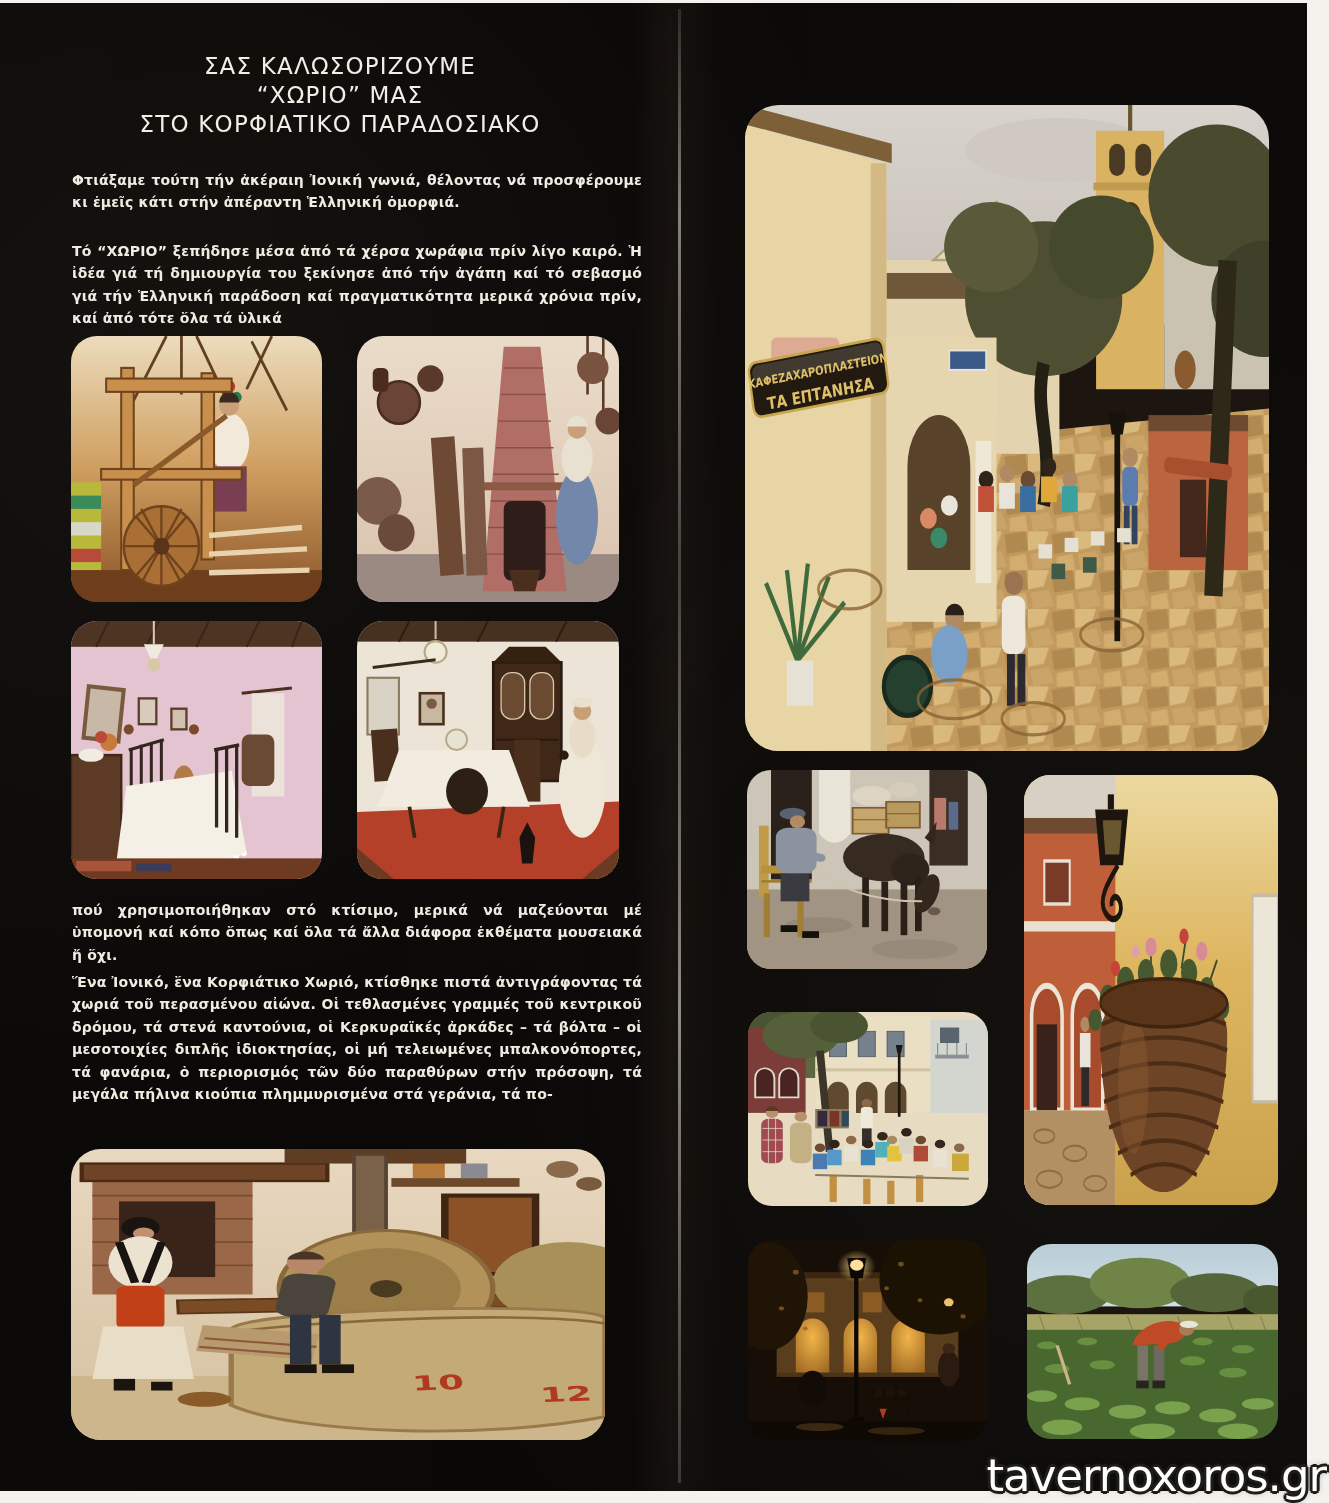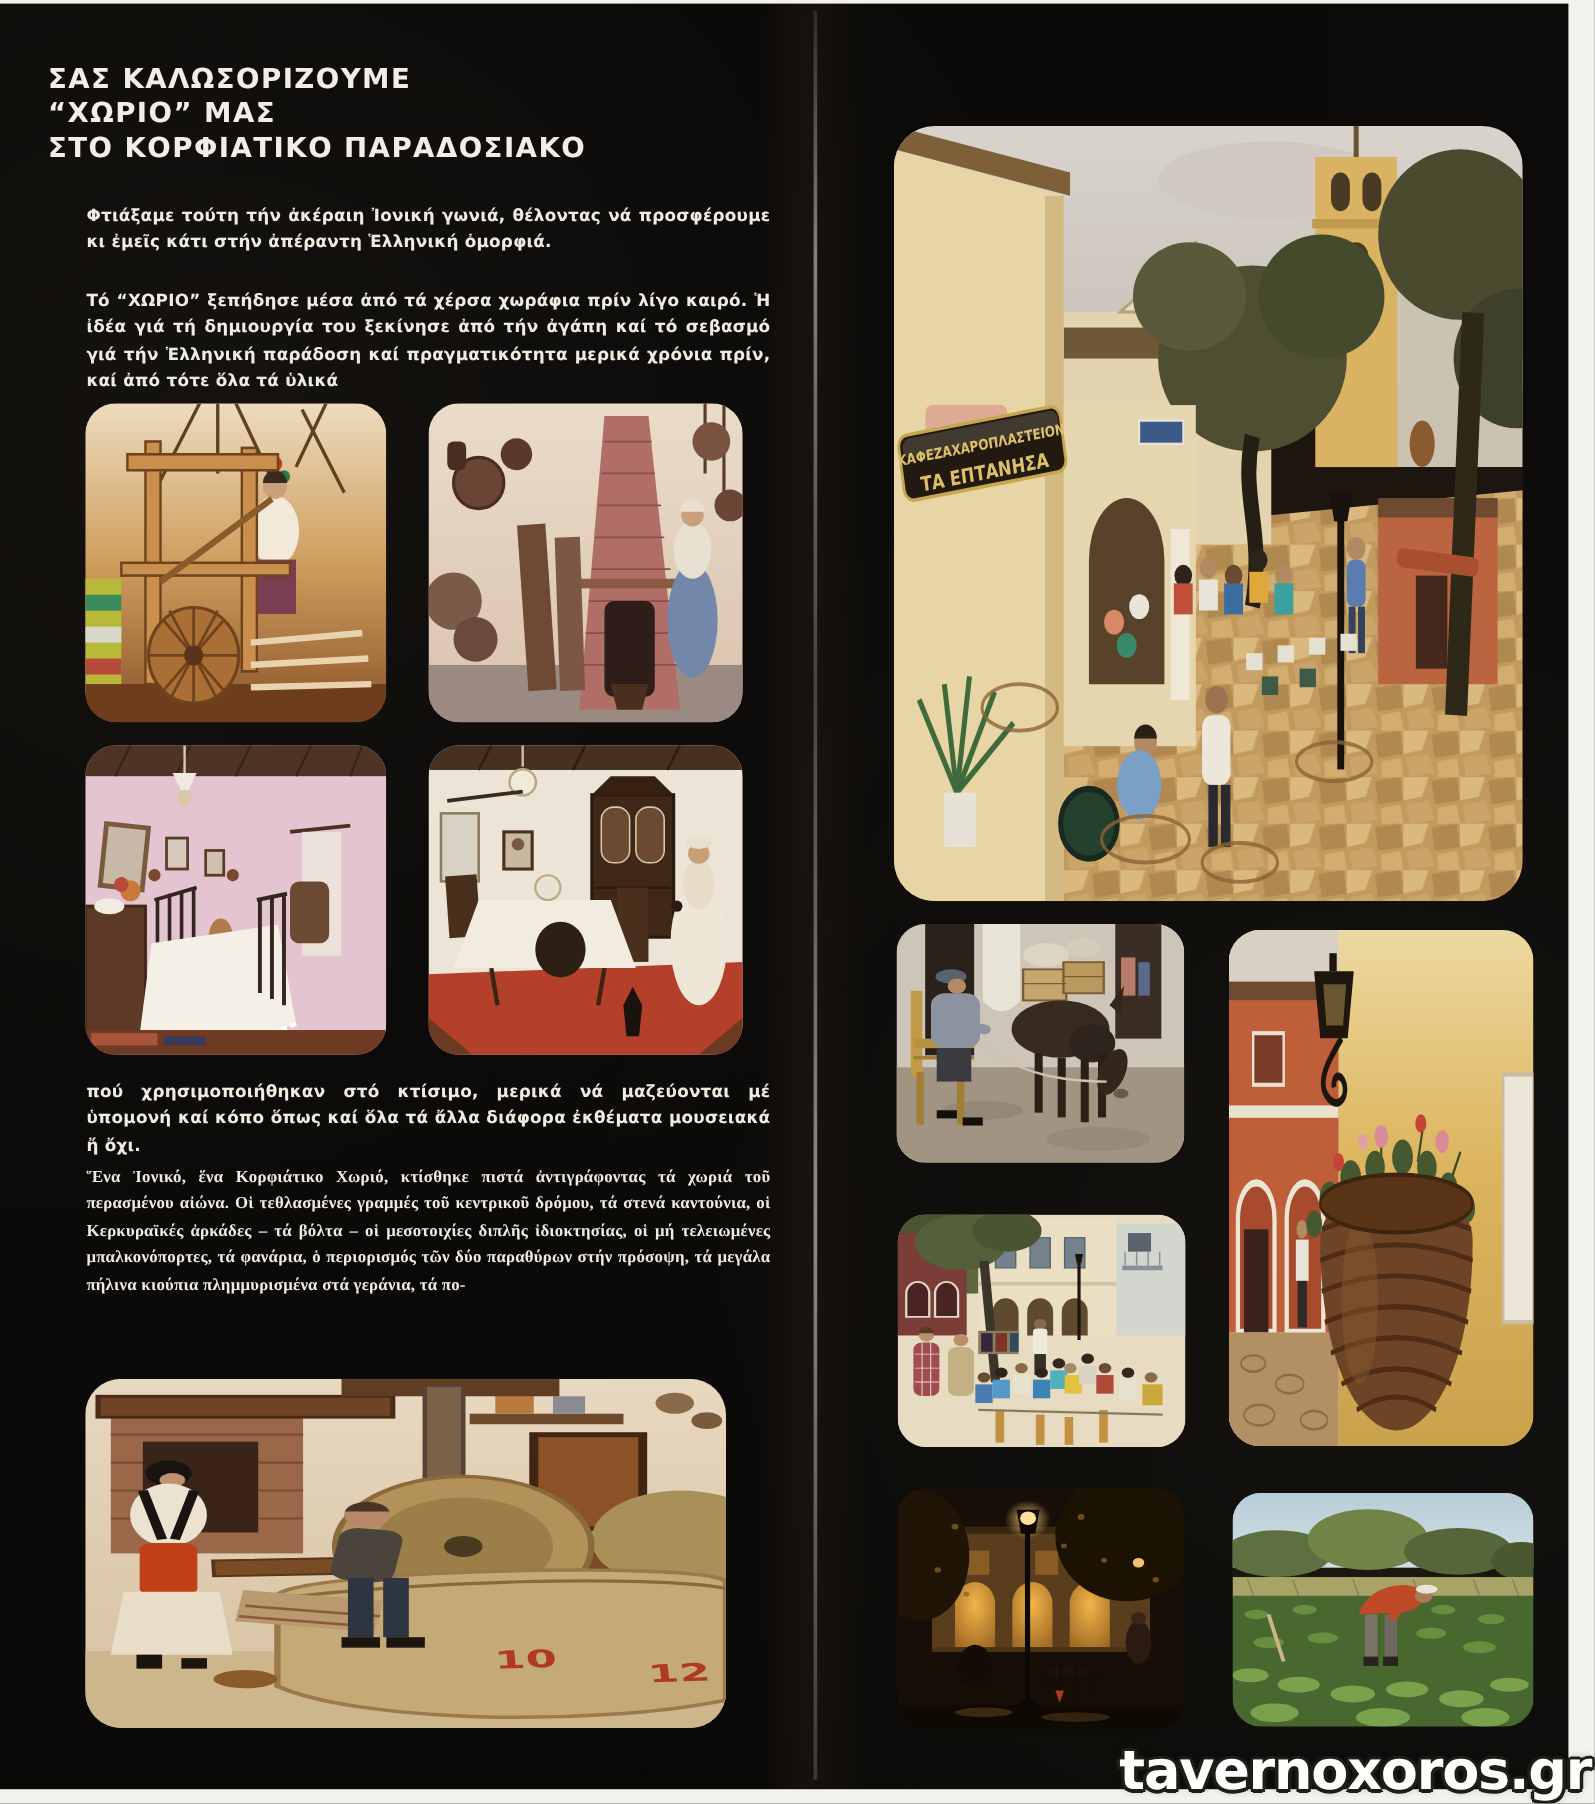--- a/index.html
+++ b/index.html
@@ -7,40 +7,40 @@
         font-family:"DejaVu Sans",sans-serif;}
   .brochure{position:absolute;left:0;top:3px;width:1307px;height:1488px;
      background:
        radial-gradient(circle at 15% 25%, rgba(255,240,220,0.04), transparent 45%),
        radial-gradient(circle at 85% 70%, rgba(255,240,220,0.03), transparent 50%),
        linear-gradient(90deg,#0c0a08 0%,#0a0807 48.5%,#14100d 51.3%,#0c0a08 55%,#0d0b09 100%);}
   .crease{position:absolute;left:678px;top:6px;bottom:8px;width:3px;
      background:linear-gradient(180deg,rgba(245,240,230,.12),rgba(245,240,230,.5) 14%,
        rgba(245,240,230,.22) 38%,rgba(245,240,230,.55) 68%,rgba(245,240,230,.18));
      filter:blur(.4px);}
-  .title{position:absolute;left:40px;top:49px;width:600px;text-align:left;
-     color:#f2eee5;font-weight:bold;font-size:23px;line-height:29px;letter-spacing:1.2px;}
+  .title{position:absolute;left:40px;top:49px;width:600px;text-align:center;
+     color:#f2eee5;font-weight:normal;font-size:23px;line-height:29px;letter-spacing:1.2px;}
   .para{position:absolute;left:72px;width:570px;color:#efece2;font-weight:bold;
      font-size:14px;line-height:22.4px;text-align:justify;letter-spacing:.2px;}
-  #p1{top:152px;} #p2{top:223px;} #p3{top:882px;} #p4{top:954px;font-family:Liberation Serif, serif;}
+  #p1{top:152px;} #p2{top:223px;} #p3{top:882px;} #p4{top:954px;}
   .photo{position:absolute;overflow:hidden;background:#1c1510;border-radius:26px;}
   .photo svg{display:block;width:100%;height:100%;}
   #ph-loom{left:71px;top:333px;width:251px;height:266px;}
   #ph-fire{left:357px;top:333px;width:262px;height:266px;}
   #ph-bed{left:71px;top:618px;width:251px;height:258px;}
   #ph-dine{left:357px;top:618px;width:262px;height:258px;}
   #ph-press{left:71px;top:1146px;width:534px;height:291px;border-radius:30px;}
   #ph-square{left:745px;top:102px;width:524px;height:646px;border-radius:34px;}
   #ph-donkey{left:747px;top:767px;width:240px;height:199px;border-radius:24px;}
   #ph-pot{left:1024px;top:772px;width:254px;height:430px;}
   #ph-crowd{left:748px;top:1009px;width:240px;height:194px;border-radius:24px;}
   #ph-night{left:748px;top:1237px;width:239px;height:201px;border-radius:24px;}
   #ph-field{left:1027px;top:1241px;width:251px;height:195px;border-radius:24px;}
   .watermark{position:absolute;right:3px;bottom:1px;z-index:6;
-     font-size:45px;font-weight:bold;letter-spacing:-1px;color:#fefefc;
+     font-size:45px;font-weight:normal;letter-spacing:-1px;color:#fefefc;
      text-shadow:-3px 0 0 #1e1d1a,3px 0 0 #1e1d1a,0 -3px 0 #1e1d1a,0 3px 0 #1e1d1a,
        -2px -2px 0 #1e1d1a,2px -2px 0 #1e1d1a,-2px 2px 0 #1e1d1a,2px 2px 0 #1e1d1a,
        0 0 7px rgba(20,20,15,.55);}
   svg text{font-family:"DejaVu Sans",sans-serif;font-weight:bold;}
 </style>
 </head>
 <body>
 
 <div class="scan">
  <div class="brochure">

